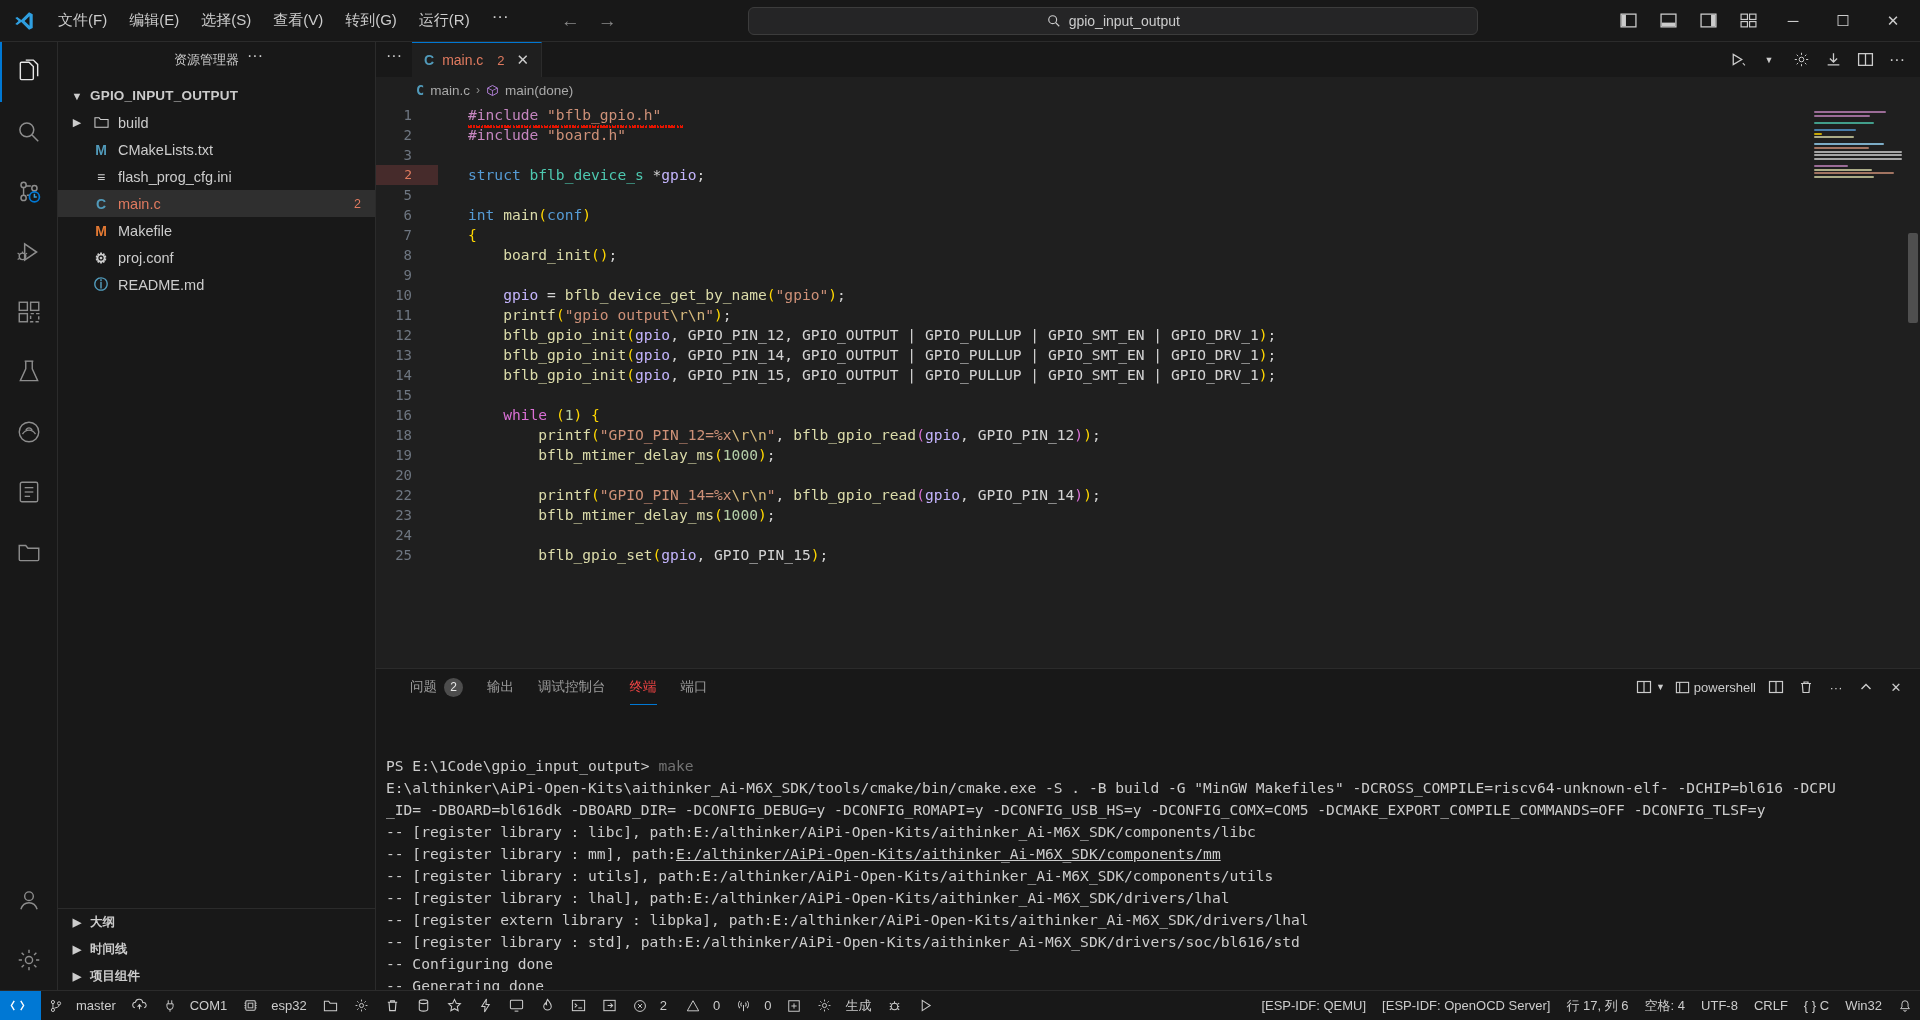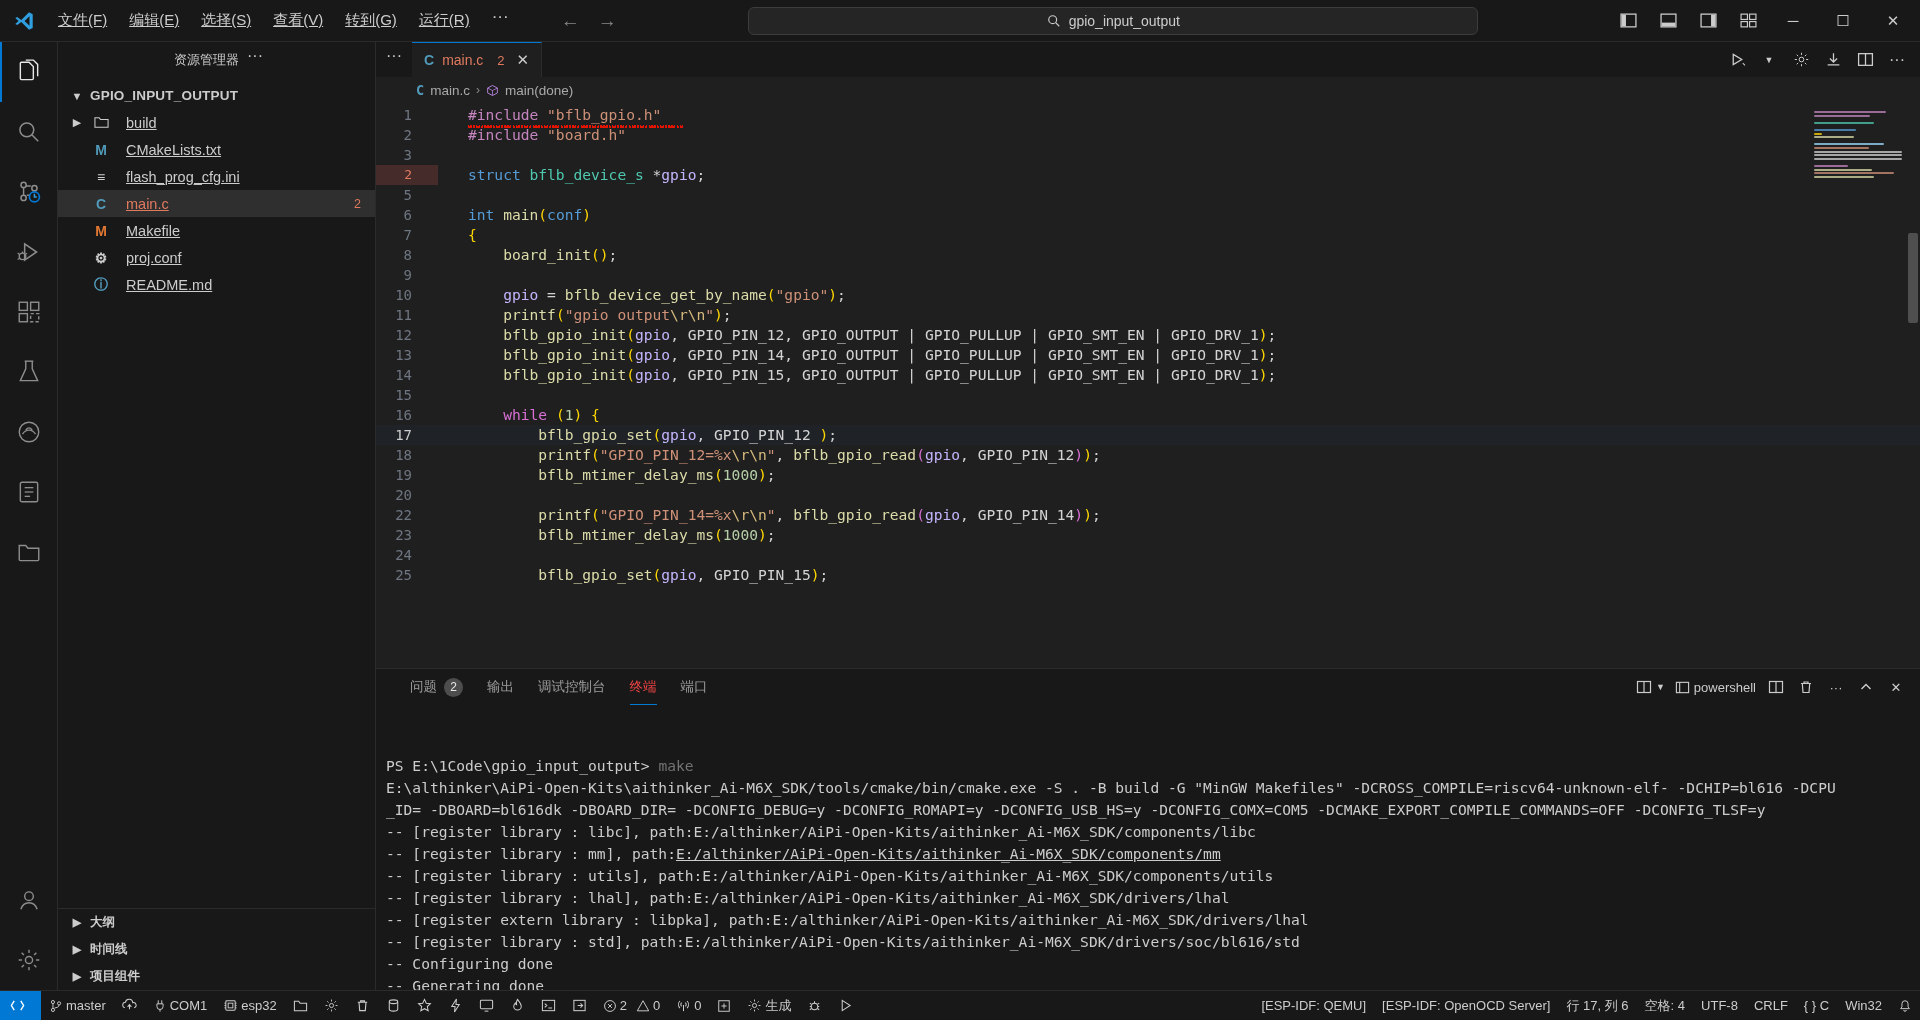--- a/index.html
+++ b/index.html
@@ -13,21 +13,21 @@
   .app { width: 1920px; height: 1020px; display: flex; flex-direction: column; }
 
   
   .titlebar {
     height: 42px; background: #181818; display: flex; align-items: center;
     flex: 0 0 42px; border-bottom: 1px solid #2b2b2b;
   }
   .vs-logo { width: 48px; display: flex; align-items: center; justify-content: center; }
   .menu { display: flex; align-items: center; gap: 2px; }
   .menu-item {
-    font-size: 15px; color: #cccccc; padding: 4px 10px; white-space: nowrap; cursor: default; text-decoration: underline;
+    font-size: 15px; color: #cccccc; padding: 4px 10px; white-space: nowrap; cursor: default;
   }
   .menu-more { font-size: 17px; color: #cccccc; padding: 2px 12px 10px 12px; }
   .nav-arrows { display: flex; gap: 18px; margin-left: 40px; color: #8a8a8a; font-size: 19px; }
   .searchbox-wrap { flex: 1; display: flex; justify-content: center; }
   .searchbox {
     width: 730px; height: 28px; background: #252526; border: 1px solid #3c3c3c;
     border-radius: 6px; display: flex; align-items: center; justify-content: center;
     gap: 8px; font-size: 14px; color: #cccccc; cursor: text;
   }
   .tb-right { display: flex; align-items: center; gap: 4px; padding-right: 4px; }
@@ -64,21 +64,21 @@
   .sb-header .dots { font-size: 16px; color: #cccccc; padding: 0 8px 8px 8px; }
   .tree { padding-top: 4px; flex: 1; overflow: hidden; }
   .tree-row {
     height: 27px; display: flex; align-items: center; font-size: 14.5px; color: #cccccc;
     padding-left: 10px; gap: 4px; white-space: nowrap;
   }
   .tree-row.selected { background: #2f2f2f; }
   .tree-row.root { font-weight: bold; font-size: 13.5px; letter-spacing: .2px; }
   .chev { width: 18px; display: flex; align-items: center; justify-content: center; color: #cccccc; font-size: 11px; }
   .f-icon { width: 22px; display: flex; align-items: center; justify-content: center; font-size: 14px; font-weight: bold; }
-  .f-name { margin-left: 10px; text-decoration: underline; }
+  .f-name { margin-left: 2px; }
   .badge-count { margin-left: auto; margin-right: 14px; color: #cccccc; font-size: 12.5px; }
   .sb-bottom { border-top: 1px solid #2b2b2b; }
   .sb-section {
     height: 27px; display: flex; align-items: center; gap: 4px;
     font-size: 12.5px; font-weight: bold; color: #cccccc; padding-left: 10px;
   }
 
   
   .editor-col { flex: 1; display: flex; flex-direction: column; min-width: 0; background: #1f1f1f; }
   .tabbar { height: 35px; background: #181818; display: flex; align-items: stretch; position: relative; }
@@ -174,21 +174,21 @@
 
   
   .statusbar {
     height: 30px; flex: 0 0 30px; background: #181818; display: flex; align-items: center;
     font-size: 13px; color: #cccccc; border-top: 1px solid #2b2b2b;
   }
   .remote {
     background: #0078d4; color: #ffffff; height: 30px; display: flex; align-items: center;
     padding: 0 10px; gap: 6px;
   }
-  .sb-item { display: flex; align-items: center; gap: 3px; padding: 0 8px; height: 18px; white-space: nowrap; }
+  .sb-item { display: flex; align-items: center; gap: 13px; padding: 0 8px; height: 18px; white-space: nowrap; }
   .sb-right { margin-left: auto; display: flex; align-items: center; }
   svg { display: block; }
 </style>
 </head>
 <body>
 
 <div class="app">
 
   <div class="titlebar">
     <div class="vs-logo">
@@ -468,21 +468,20 @@
               <div class="code-line"><span class="ln">7</span><span class="gutter-gap"></span><span><span class="c-par">{</span></span></div>
               <div class="code-line"><span class="ln">8</span><span class="gutter-gap"></span><span><span class="c-fn">    board_init</span><span class="c-par">(</span><span class="c-par">)</span><span class="c-txt">;</span></span></div>
               <div class="code-line"><span class="ln">9</span><span class="gutter-gap"></span><span></span></div>
               <div class="code-line"><span class="ln">10</span><span class="gutter-gap"></span><span><span class="c-txt">    </span><span class="c-var">gpio</span><span class="c-txt"> = </span><span class="c-fn">bflb_device_get_by_name</span><span class="c-par">(</span><span class="c-str">"gpio"</span><span class="c-par">)</span><span class="c-txt">;</span></span></div>
               <div class="code-line"><span class="ln">11</span><span class="gutter-gap"></span><span><span class="c-txt">    </span><span class="c-fn">printf</span><span class="c-par">(</span><span class="c-str">"gpio output</span><span class="c-esc">\r\n</span><span class="c-str">"</span><span class="c-par">)</span><span class="c-txt">;</span></span></div>
               <div class="code-line"><span class="ln">12</span><span class="gutter-gap"></span><span><span class="c-txt">    </span><span class="c-fn">bflb_gpio_init</span><span class="c-par">(</span><span class="c-var">gpio</span><span class="c-txt">, GPIO_PIN_12, GPIO_OUTPUT | GPIO_PULLUP | GPIO_SMT_EN | GPIO_DRV_1</span><span class="c-par">)</span><span class="c-txt">;</span></span></div>
               <div class="code-line"><span class="ln">13</span><span class="gutter-gap"></span><span><span class="c-txt">    </span><span class="c-fn">bflb_gpio_init</span><span class="c-par">(</span><span class="c-var">gpio</span><span class="c-txt">, GPIO_PIN_14, GPIO_OUTPUT | GPIO_PULLUP | GPIO_SMT_EN | GPIO_DRV_1</span><span class="c-par">)</span><span class="c-txt">;</span></span></div>
               <div class="code-line"><span class="ln">14</span><span class="gutter-gap"></span><span><span class="c-txt">    </span><span class="c-fn">bflb_gpio_init</span><span class="c-par">(</span><span class="c-var">gpio</span><span class="c-txt">, GPIO_PIN_15, GPIO_OUTPUT | GPIO_PULLUP | GPIO_SMT_EN | GPIO_DRV_1</span><span class="c-par">)</span><span class="c-txt">;</span></span></div>
               <div class="code-line"><span class="ln">15</span><span class="gutter-gap"></span><span></span></div>
               <div class="code-line"><span class="ln">16</span><span class="gutter-gap"></span><span><span class="c-txt">    </span><span class="c-par2">while </span><span class="c-par">(</span><span class="c-num">1</span><span class="c-par">)</span><span class="c-txt"> </span><span class="c-par">{</span></span></div>
-              <div class="code-line cur"><span class="ln">17</span><span class="gutter-gap"></span><span><span class="c-txt">        </span><span class="c-fn">bflb_gpio_set</span><span class="c-par">(</span><span class="c-var">gpio</span><span class="c-txt">, GPIO_PIN_12 </span><span class="c-par">)</span><span class="c-txt">;</span></span></div>
               <div class="code-line"><span class="ln">18</span><span class="gutter-gap"></span><span><span class="c-txt">        </span><span class="c-fn">printf</span><span class="c-par">(</span><span class="c-str">"GPIO_PIN_12=%x</span><span class="c-esc">\r\n</span><span class="c-str">"</span><span class="c-txt">, </span><span class="c-fn">bflb_gpio_read</span><span class="c-par2">(</span><span class="c-var">gpio</span><span class="c-txt">, GPIO_PIN_12</span><span class="c-par2">)</span><span class="c-par">)</span><span class="c-txt">;</span></span></div>
               <div class="code-line"><span class="ln">19</span><span class="gutter-gap"></span><span><span class="c-txt">        </span><span class="c-fn">bflb_mtimer_delay_ms</span><span class="c-par">(</span><span class="c-num">1000</span><span class="c-par">)</span><span class="c-txt">;</span></span></div>
               <div class="code-line"><span class="ln">20</span><span class="gutter-gap"></span><span></span></div>
               <div class="code-line"><span class="ln">22</span><span class="gutter-gap"></span><span><span class="c-txt">        </span><span class="c-fn">printf</span><span class="c-par">(</span><span class="c-str">"GPIO_PIN_14=%x</span><span class="c-esc">\r\n</span><span class="c-str">"</span><span class="c-txt">, </span><span class="c-fn">bflb_gpio_read</span><span class="c-par2">(</span><span class="c-var">gpio</span><span class="c-txt">, GPIO_PIN_14</span><span class="c-par2">)</span><span class="c-par">)</span><span class="c-txt">;</span></span></div>
               <div class="code-line"><span class="ln">23</span><span class="gutter-gap"></span><span><span class="c-txt">        </span><span class="c-fn">bflb_mtimer_delay_ms</span><span class="c-par">(</span><span class="c-num">1000</span><span class="c-par">)</span><span class="c-txt">;</span></span></div>
               <div class="code-line"><span class="ln">24</span><span class="gutter-gap"></span><span></span></div>
               <div class="code-line"><span class="ln">25</span><span class="gutter-gap"></span><span><span class="c-txt">        </span><span class="c-fn">bflb_gpio_set</span><span class="c-par">(</span><span class="c-var">gpio</span><span class="c-txt">, GPIO_PIN_15</span><span class="c-par">)</span><span class="c-txt">;</span></span></div>
               <div class="squiggle" style="left: 92px; top: 22px; width: 215px;"></div>
             </div>
           <div class="err-marker" style="top:62px">2</div>

